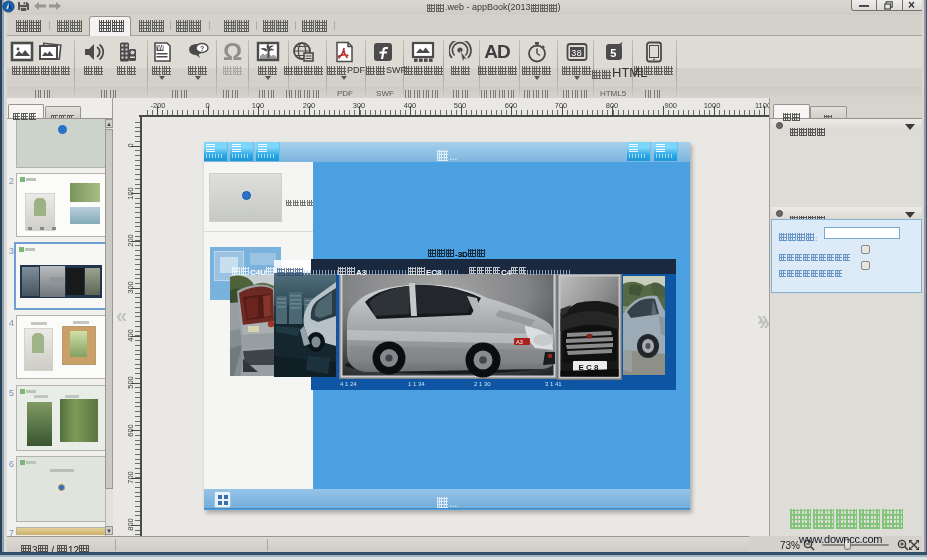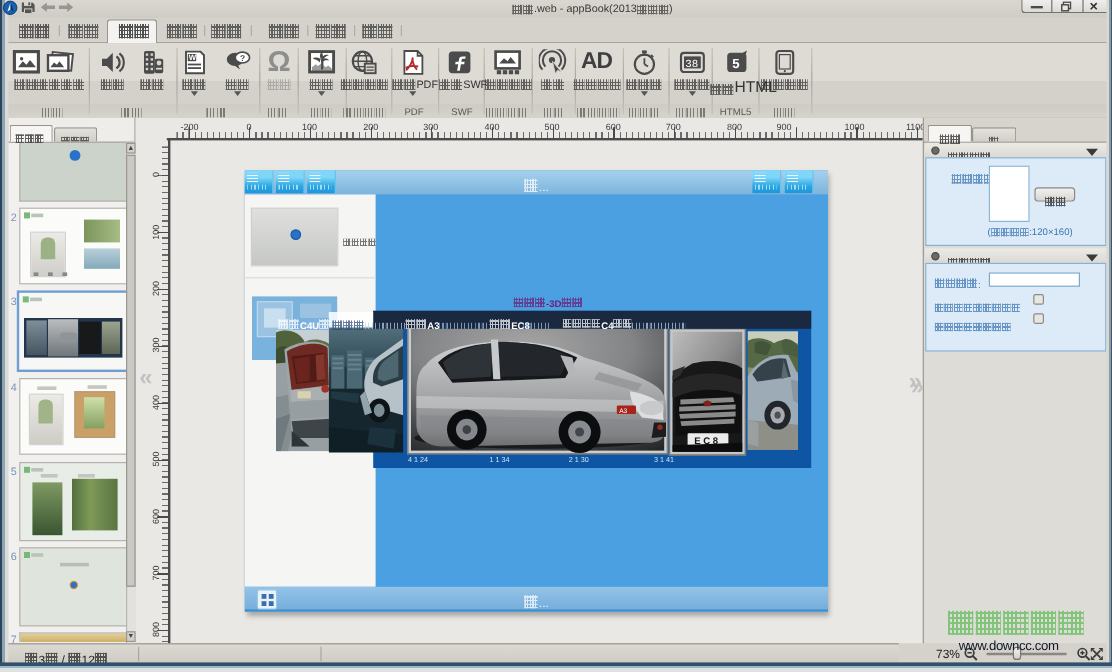--- a/index.html
+++ b/index.html
@@ -383,21 +383,21 @@
  <div class="abs" style="left:30px;top:3px;width:30px;height:9px;font-size:7.5px;color:#3a3a3a;text-align:center">-200</div>
  <div class="abs" style="left:79.5px;top:3px;width:30px;height:9px;font-size:7.5px;color:#3a3a3a;text-align:center">0</div>
  <div class="abs" style="left:130px;top:3px;width:30px;height:9px;font-size:7.5px;color:#3a3a3a;text-align:center">100</div>
  <div class="abs" style="left:181px;top:3px;width:30px;height:9px;font-size:7.5px;color:#3a3a3a;text-align:center">200</div>
  <div class="abs" style="left:231px;top:3px;width:30px;height:9px;font-size:7.5px;color:#3a3a3a;text-align:center">300</div>
  <div class="abs" style="left:282px;top:3px;width:30px;height:9px;font-size:7.5px;color:#3a3a3a;text-align:center">400</div>
  <div class="abs" style="left:332px;top:3px;width:30px;height:9px;font-size:7.5px;color:#3a3a3a;text-align:center">500</div>
  <div class="abs" style="left:383px;top:3px;width:30px;height:9px;font-size:7.5px;color:#3a3a3a;text-align:center">600</div>
  <div class="abs" style="left:433px;top:3px;width:30px;height:9px;font-size:7.5px;color:#3a3a3a;text-align:center">700</div>
  <div class="abs" style="left:484px;top:3px;width:30px;height:9px;font-size:7.5px;color:#3a3a3a;text-align:center">800</div>
- <div class="abs" style="left:534px;top:3px;width:30px;height:9px;font-size:7.5px;color:#3a3a3a;text-align:left">900</div>
+ <div class="abs" style="left:534px;top:3px;width:30px;height:9px;font-size:7.5px;color:#3a3a3a;text-align:right">900</div>
  <div class="abs" style="left:584px;top:3px;width:30px;height:9px;font-size:7.5px;color:#3a3a3a;text-align:center">1000</div>
  <div class="abs" style="left:635px;top:3px;width:30px;height:9px;font-size:7.5px;color:#3a3a3a;text-align:center">1100</div>
  <div class="abs" style="left:2px;top:43.2px;width:30px;height:9px;font-size:7.5px;color:#3a3a3a;text-align:center;transform:rotate(-90deg)">0</div>
  <div class="abs" style="left:2px;top:90.6px;width:30px;height:9px;font-size:7.5px;color:#3a3a3a;text-align:center;transform:rotate(-90deg)">100</div>
  <div class="abs" style="left:2px;top:138px;width:30px;height:9px;font-size:7.5px;color:#3a3a3a;text-align:center;transform:rotate(-90deg)">200</div>
  <div class="abs" style="left:2px;top:185.4px;width:30px;height:9px;font-size:7.5px;color:#3a3a3a;text-align:center;transform:rotate(-90deg)">300</div>
  <div class="abs" style="left:2px;top:232.8px;width:30px;height:9px;font-size:7.5px;color:#3a3a3a;text-align:center;transform:rotate(-90deg)">400</div>
  <div class="abs" style="left:2px;top:280.2px;width:30px;height:9px;font-size:7.5px;color:#3a3a3a;text-align:center;transform:rotate(-90deg)">500</div>
  <div class="abs" style="left:2px;top:327.6px;width:30px;height:9px;font-size:7.5px;color:#3a3a3a;text-align:center;transform:rotate(-90deg)">600</div>
  <div class="abs" style="left:2px;top:375px;width:30px;height:9px;font-size:7.5px;color:#3a3a3a;text-align:center;transform:rotate(-90deg)">700</div>
@@ -433,21 +433,21 @@
   <div class="abs" style="left:38px;top:49px;width:9px;height:9px;border-radius:50%;background:#2a72c8;border:1px solid #1a5aa8"></div>
   <div class="abs row" style="left:82px;top:51px;color:#444"><span class="c c6"></span><span class="c c6"></span><span class="c c6"></span><span class="c c6"></span></div>
   <div class="abs" style="left:0px;top:89px;width:109px;height:1px;background:#dddbd6"></div>
   <div class="abs" style="left:6px;top:105px;width:71px;height:53px;background:#79b2dd">
    <div class="abs" style="left:4px;top:4px;width:30px;height:30px;background:#9cc2e2;border:1px solid #bcd8ee"></div>
    <div class="abs" style="left:10px;top:10px;width:18px;height:16px;background:#c8dff0"></div>
    <div class="abs" style="left:40px;top:6px;width:26px;height:12px;background:#9cc2e2"></div>
    <div class="abs" style="left:40px;top:22px;width:26px;height:12px;background:#88b4dc"></div>
   </div>
 
-  <div class="abs row" style="left:224px;top:101px;color:#701a75"><span class="c c8"></span><span class="c c8"></span><span class="c c8"></span><span style="font-size:8px;font-weight:bold">-3D</span><span class="c c8"></span><span class="c c8"></span></div>
+  <div class="abs row" style="left:224px;top:101px;color:#000000"><span class="c c8"></span><span class="c c8"></span><span class="c c8"></span><span style="font-size:8px;font-weight:bold">-3D</span><span class="c c8"></span><span class="c c8"></span></div>
 
   <div class="abs" style="left:107px;top:117px;width:365px;height:131px;background:#0e56a3"></div>
   <div class="abs" style="left:107px;top:117px;width:365px;height:15px;background:#1a2940;z-index:8"></div>
 
   <div class="abs row" style="z-index:9;left:28px;top:119px;color:#fff"><span class="c c8"></span><span class="c c8"></span><span style="font-size:8px;font-weight:bold">C4U</span><span class="c c8"></span></div>
   <div class="abs row" style="z-index:10;left:73px;top:120px;color:#2a4a7a"><span class="c c8"></span><span class="c c8"></span><span class="c c8"></span></div>
   <div class="abs" style="z-index:9;left:70px;top:118px;width:37px;height:13px;background:rgba(255,255,255,.85)"></div>
   <div class="abs row" style="z-index:10;left:100px;top:121px;color:#b8d4f0"><span class="c c5 lt"></span><span class="c c5 lt"></span><span class="c c5 lt"></span><span class="c c5 lt"></span><span class="c c5 lt"></span><span class="c c5 lt"></span></div>
   <div class="abs row" style="z-index:9;left:134px;top:119px;color:#fff;font-weight:bold"><span class="c c8"></span><span class="c c8"></span><span style="font-size:8px">A3</span></div>
   <div class="abs row" style="z-index:9;left:162px;top:121px;color:#9fc3e8"><span class="c c5 lt"></span><span class="c c5 lt"></span><span class="c c5 lt"></span><span class="c c5 lt"></span><span class="c c5 lt"></span><span class="c c5 lt"></span><span class="c c5 lt"></span></div>
@@ -620,27 +620,20 @@
  <div class="abs row" style="left:13px;top:9px;color:#222;z-index:3"><span class="c c8"></span><span class="c c8"></span></div>
  <div class="abs" style="left:40px;top:8px;width:37px;height:12px;background:linear-gradient(180deg,#e3e1dc,#d2cfc8);border:1px solid #98948d;border-bottom:none;border-radius:2px 2px 0 0"></div>
  <div class="abs row" style="left:54px;top:11px;color:#333"><span class="c c8"></span></div>
  <div class="abs" style="left:0;top:20px;width:153px;height:418px;background:#dedcd7;border-top:1px solid #98948d"></div>
 
  <div class="abs" style="left:1px;top:21px;width:151px;height:12px;background:linear-gradient(180deg,#eceae6,#dcd9d3)"></div>
  <div class="abs" style="left:6px;top:24px;width:7px;height:7px;border-radius:50%;background:#6a6a66;border:1px solid #4a4a48"></div>
  <div class="abs row" style="left:20px;top:24px;color:#222"><span class="c c8"></span><span class="c c8"></span><span class="c c8"></span><span class="c c8"></span></div>
  <div class="abs" style="left:135px;top:26px;width:0;height:0;border-left:5px solid transparent;border-right:5px solid transparent;border-top:6px solid #3a3a3a"></div>
 
- <div class="abs" style="left:1px;top:33px;width:151px;height:74px;background:#dcebf7;border:1px solid #86b1d3">
-  <div class="abs row" style="left:21px;top:8px;color:#3a74b4"><span class="c c8"></span><span class="c c8"></span><span class="c c8"></span><span class="c c8"></span></div>
-  <div class="abs" style="left:52px;top:6px;width:34px;height:47px;background:#fff;border:1px solid #8ab4d6"></div>
-  <div class="abs" style="left:90px;top:24px;width:34px;height:12px;background:linear-gradient(180deg,#f2f1ef,#d8d6d0);border:1px solid #8a8a86;border-radius:3px"></div>
-  <div class="abs row" style="left:99px;top:27px;color:#222"><span class="c c8"></span><span class="c c8"></span></div>
-  <div class="abs row" style="left:51px;top:57px;color:#3a74b4;font-size:8px">(<span class="c c7"></span><span class="c c7"></span><span class="c c7"></span><span class="c c7"></span>:120×160)</div>
- </div>
 
  <div class="abs" style="left:1px;top:109px;width:151px;height:12px;background:linear-gradient(180deg,#eceae6,#dcd9d3)"></div>
  <div class="abs" style="left:6px;top:112px;width:7px;height:7px;border-radius:50%;background:#6a6a66;border:1px solid #4a4a48"></div>
  <div class="abs row" style="left:20px;top:112px;color:#222"><span class="c c8"></span><span class="c c8"></span><span class="c c8"></span><span class="c c8"></span></div>
  <div class="abs" style="left:135px;top:114px;width:0;height:0;border-left:5px solid transparent;border-right:5px solid transparent;border-top:6px solid #3a3a3a"></div>
 
  <div class="abs" style="left:1px;top:121px;width:151px;height:74px;background:#dcebf7;border:1px solid #86b1d3">
   <div class="abs row" style="left:7px;top:7px;color:#3a74b4"><span class="c c8"></span><span class="c c8"></span><span class="c c8"></span><span class="c c8"></span><span style="font-size:8px">:</span></div>
   <div class="abs" style="left:52px;top:7px;width:76px;height:12px;background:#fff;border:1px solid #7aa9cf"></div>
   <div class="abs row" style="left:7px;top:28px;color:#3a74b4"><span class="c c7"></span><span class="c c7"></span><span class="c c7"></span><span class="c c7"></span><span class="c c7"></span><span class="c c7"></span><span class="c c7"></span><span class="c c7"></span><span class="c c7"></span></div>

